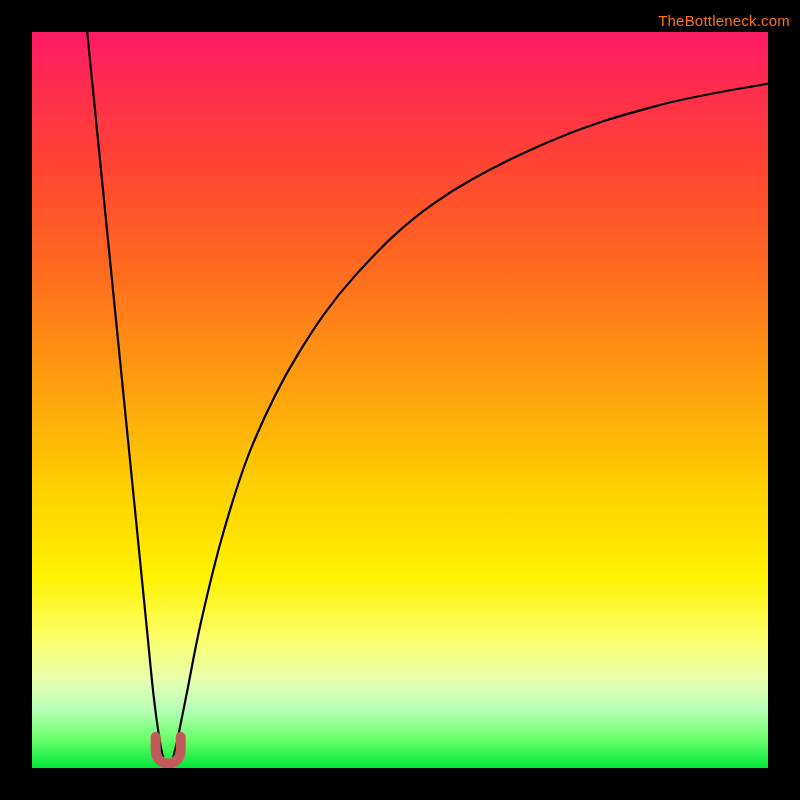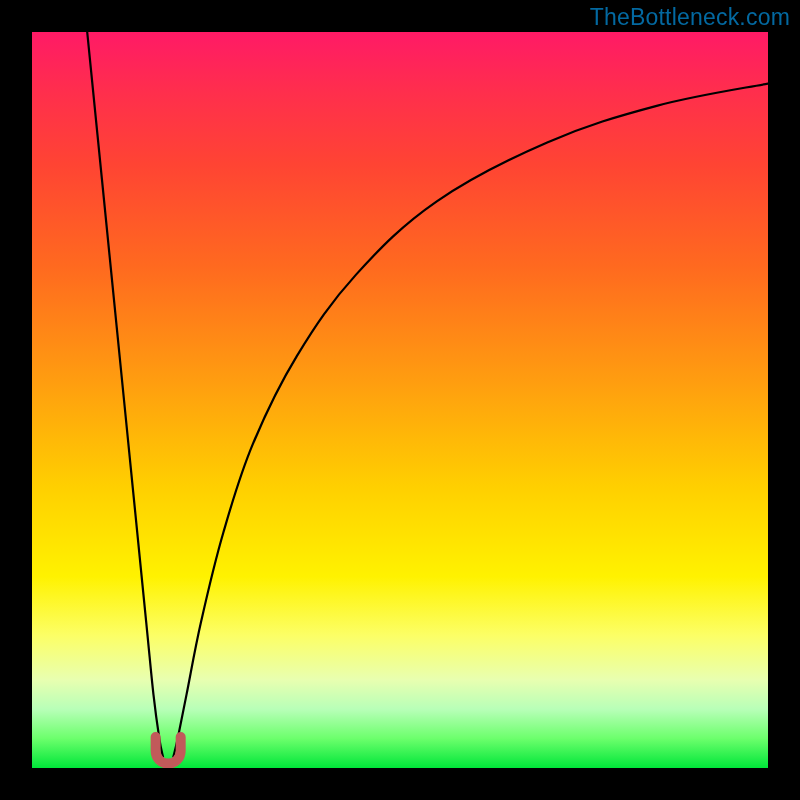--- a/index.html
+++ b/index.html
@@ -50,24 +50,24 @@
   }
   .svg-layer {
     position: absolute;
     left: 0;
     top: 0;
     width: 100%;
     height: 100%;
   }
   .watermark {
     position: absolute;
-    top: 4px;
+    top: 12px;
     right: 10px;
-    color: #0369a1;
-    font-size: 23px;
+    color: #f97316;
+    font-size: 15px;
     letter-spacing: 0.2px;
     font-weight: 400;
     user-select: none;
   }
 </style>
 </head>
 <body>
 
 <div class="frame">
 

